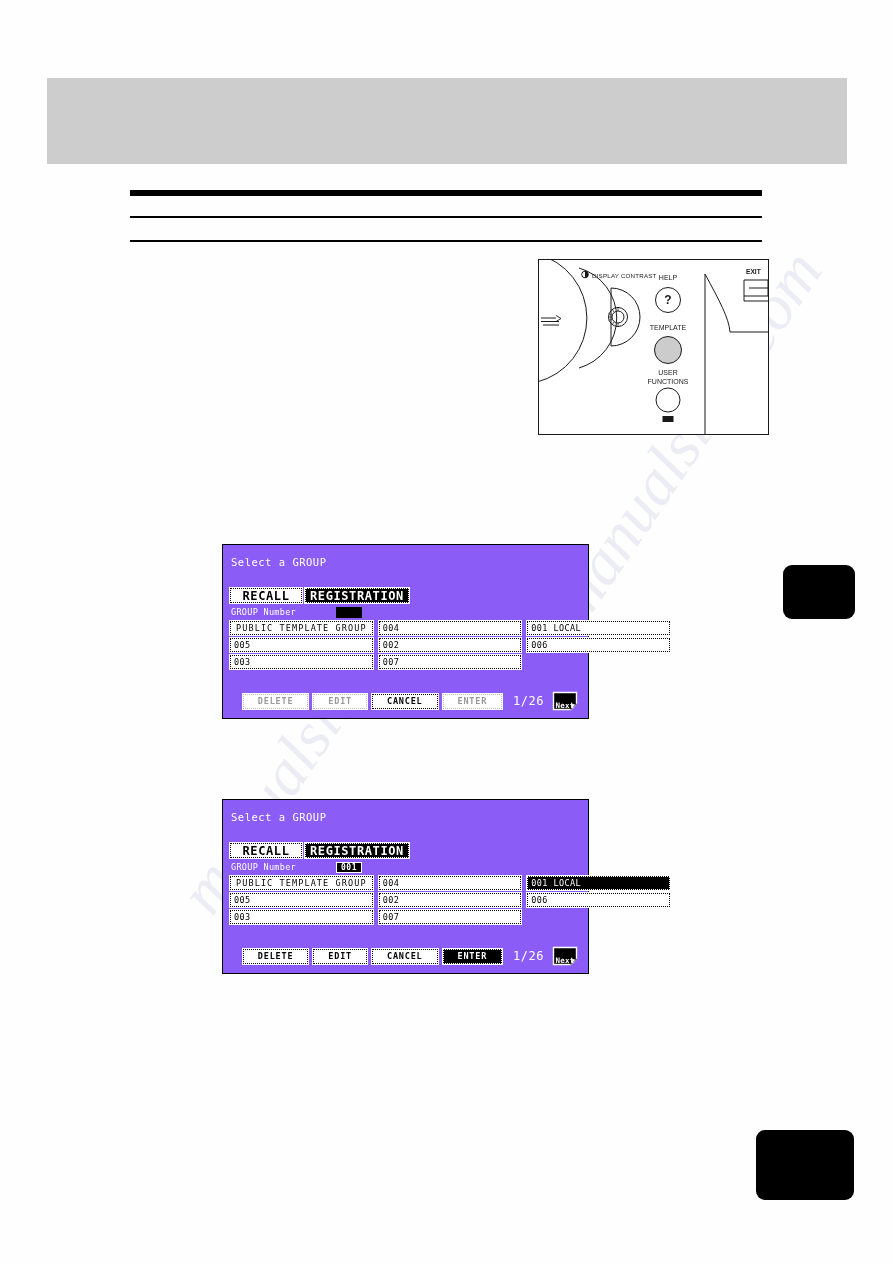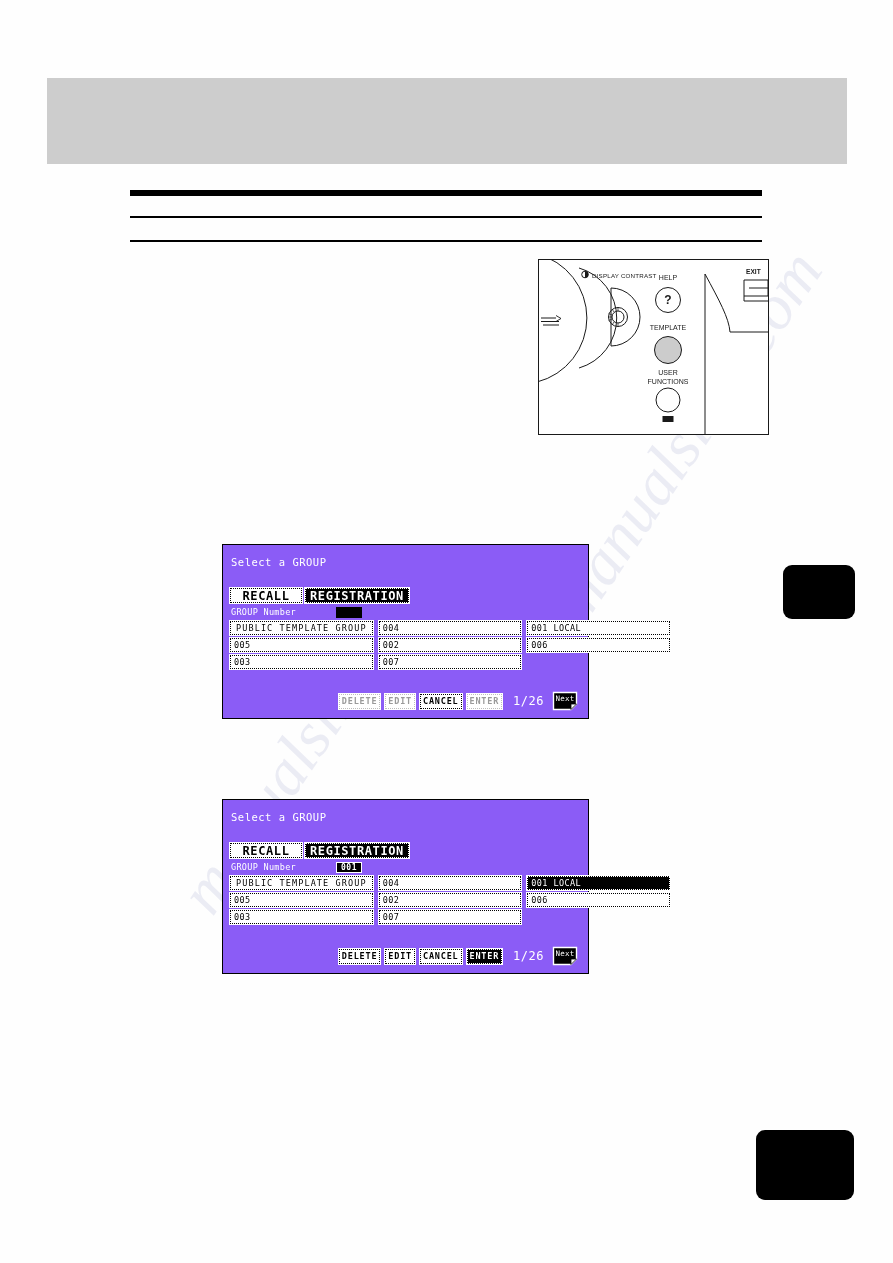--- a/index.html
+++ b/index.html
@@ -210,21 +210,21 @@
     justify-content: flex-end;
     padding-right: 10px;
     gap: 5px;
   }
   .lcd-btn {
     font-size: 8.5px;
     font-weight: bold;
     letter-spacing: 0.8px;
     height: 15px;
     line-height: 11px;
-    padding: 1px 2px;
+    padding: 1px 14px;
     box-sizing: border-box;
     text-align: center;
     white-space: nowrap;
     background: #fff;
     color: #000;
     border: 1.3px dotted #000;
     outline: 1.3px solid #fff;
   }
   .lcd-btn.disabled {
     color: #9a9a9a;
@@ -248,25 +248,25 @@
   .next-btn {
     position: relative;
     width: 26px;
     height: 20px;
     flex: 0 0 auto;
   }
   .next-btn svg { display: block; }
   .next-label {
     position: absolute;
     left: 0; right: 0;
-    top: 3px;
+    top: 10px;
     text-align: center;
     color: #fff;
     font-size: 7.5px;
-    font-weight: normal;
+    font-weight: bold;
     letter-spacing: 0.2px;
     pointer-events: none;
   }
 
   
   .watermark {
     position: absolute;
     pointer-events: none;
     color: rgba(70, 80, 160, 0.10);
     font-family: "Liberation Serif", serif;

